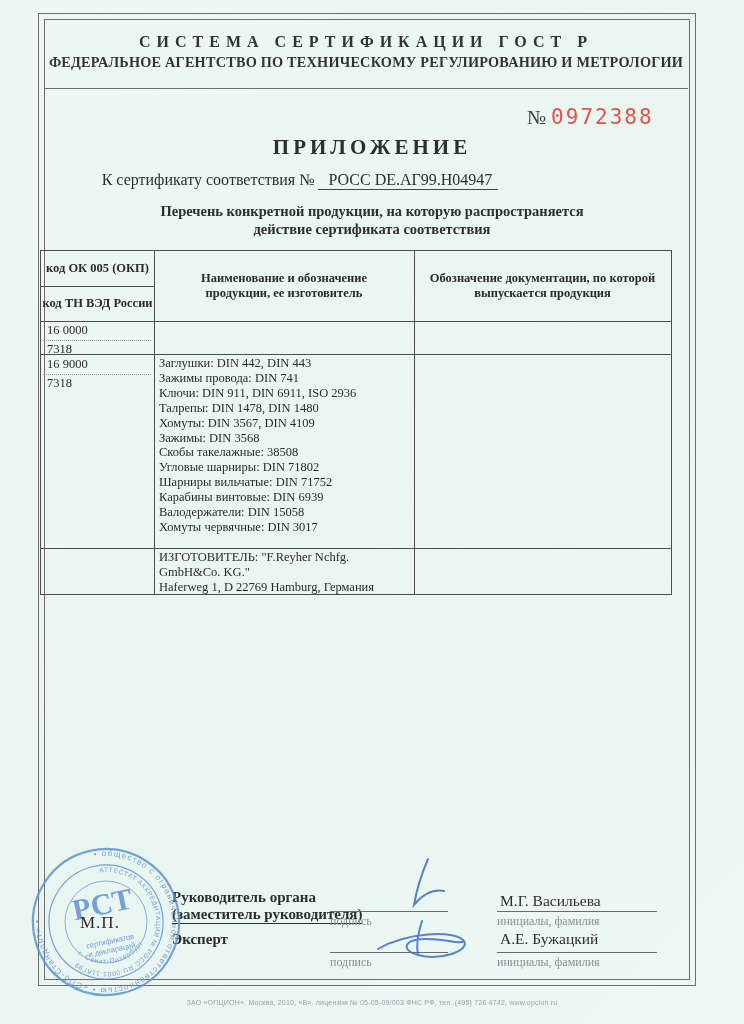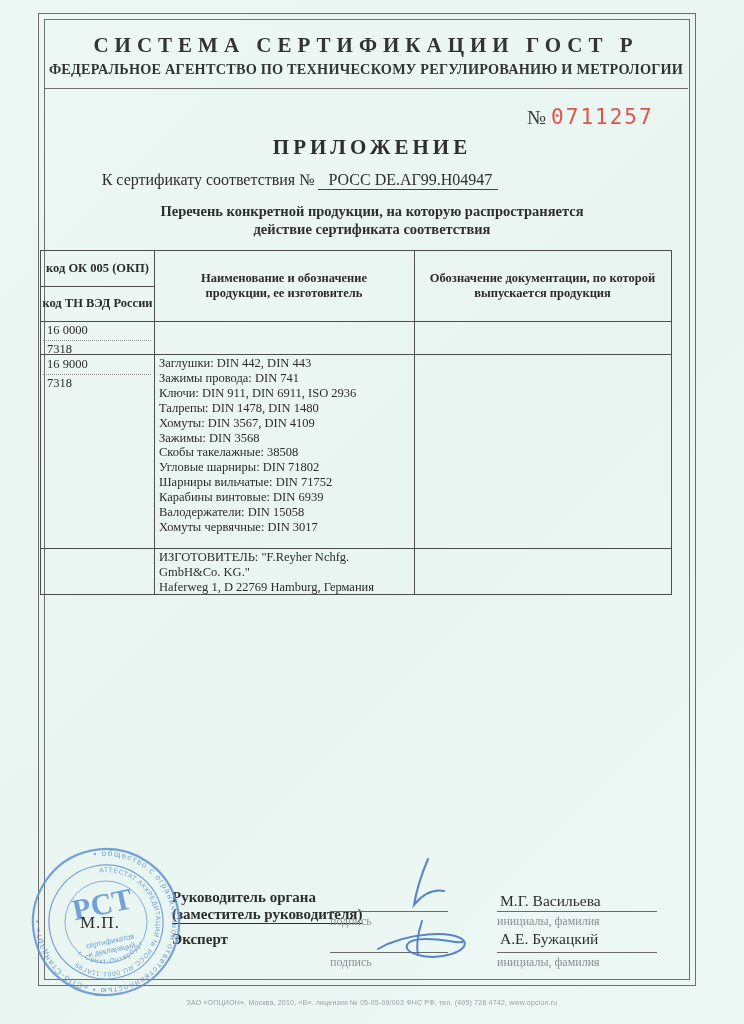--- a/index.html
+++ b/index.html
@@ -5,21 +5,21 @@
   html,body{margin:0;padding:0;}
   body{
     width:744px;height:1024px;position:relative;overflow:hidden;
     background:linear-gradient(135deg,#edf8f4 0%,#e9f5f0 55%,#eef9f5 100%);
     font-family:"Liberation Serif", serif;color:#2b2b2b;
   }
   .frame{position:absolute;border:1px solid #6e6e6e;}
   #frame-outer{left:38px;top:13px;width:656px;height:971px;}
   #frame-inner{left:44px;top:19px;width:644px;height:959px;}
   #header-band{position:absolute;left:44px;top:19px;width:644px;height:69px;border-bottom:1px solid #6e6e6e;text-align:center;}
-  #sys-title{margin-top:14px;font-size:21px;font-weight:bold;letter-spacing:6px;color:#333;}
+  #sys-title{margin-top:14px;font-size:16px;font-weight:bold;letter-spacing:6px;color:#333;}
   #agency{margin-top:4px;font-size:14px;font-weight:bold;letter-spacing:0.2px;color:#333;transform:scaleX(1.02);}
   #serial{position:absolute;left:527px;top:105px;font-size:20px;color:#3a3a3a;}
   #serial .num{font-family:"DejaVu Sans Mono",monospace;font-size:21px;letter-spacing:2px;color:#e0544d;}
   #doc-title{position:absolute;left:0;top:135px;width:744px;text-align:center;font-size:21px;font-weight:bold;letter-spacing:4px;color:#2e2e2e;}
   #cert-line{position:absolute;left:0;top:171px;width:600px;text-align:center;font-size:16px;color:#2e2e2e;}
   #cert-line .certnum{border-bottom:1px solid #444;padding:0 6px 1px 10px;}
   #desc{position:absolute;left:0;top:202px;width:744px;text-align:center;font-size:14.5px;font-weight:bold;line-height:18px;color:#2e2e2e;}
   
   #ptable{position:absolute;left:40px;top:250px;width:630px;height:343px;border:1px solid #4d4d4d;}
   .vline,.hline{position:absolute;background:#4d4d4d;}
@@ -44,21 +44,21 @@
 <div class="frame" id="frame-outer"></div>
 <div class="frame" id="frame-inner"></div>
 
 <div id="header-band">
   <div id="sys-title">СИСТЕМА СЕРТИФИКАЦИИ ГОСТ Р</div>
   <div id="agency">ФЕДЕРАЛЬНОЕ АГЕНТСТВО ПО ТЕХНИЧЕСКОМУ РЕГУЛИРОВАНИЮ И МЕТРОЛОГИИ</div>
 </div>
 
 <div id="serial">
   <span>№</span>
-  <span class="num">0711257</span>
+  <span class="num">0972388</span>
 </div>
 
 <div id="doc-title">ПРИЛОЖЕНИЕ</div>
 
 <div id="cert-line">
   <span>К сертификату соответствия №</span>
   <span class="certnum">РОСС DE.АГ99.Н04947</span>
 </div>
 
 <div id="desc">

